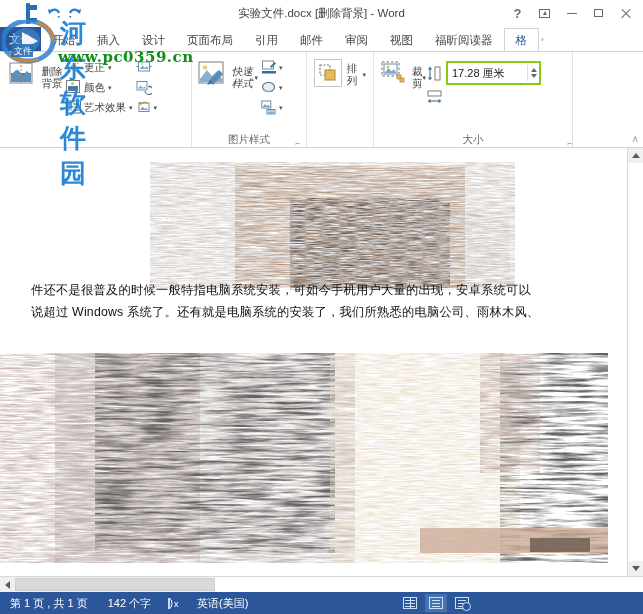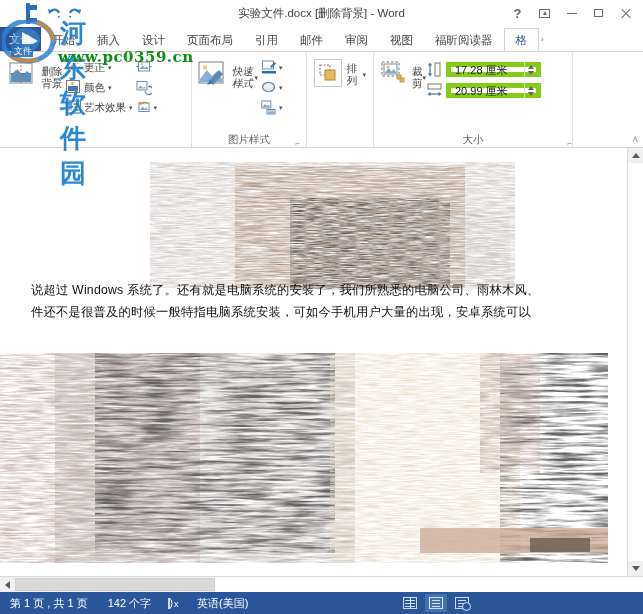--- a/index.html
+++ b/index.html
@@ -65,21 +65,21 @@
   .iconrow .caret{font-size:7px;color:#555;}
 
   
   .picfr{border:1px solid #7a7a7a;background:#fff;box-sizing:border-box;position:relative;overflow:hidden;}
   .picfr:after{content:"";position:absolute;left:1px;right:1px;bottom:1px;height:45%;background:#4a78a8;}
   .picfr:before{content:"";position:absolute;left:30%;top:12%;width:3px;height:3px;border-radius:50%;background:#e8b54a;}
 
   .sizefields{display:flex;flex-direction:column;gap:4px;padding-top:4px;}
   .sizerow{display:flex;align-items:center;gap:3px;}
   .sizeicon{width:17px;height:17px;position:relative;}
-  .spin{display:flex;align-items:center;border:5px solid #84cc16;background:#fff;height:15px;width:95px;box-sizing:border-box;}
+  .spin{display:flex;align-items:center;border:2px solid #84cc16;background:#fff;height:24px;width:95px;box-sizing:border-box;}
   .spin .v{flex:1;font-size:11px;color:#222;padding-left:4px;line-height:16px;}
   .spin .arrows{display:flex;flex-direction:column;width:11px;height:16px;justify-content:center;align-items:center;gap:2px;border-left:1px solid #ddd;}
   .spin .arrows i{width:0;height:0;border-left:3px solid transparent;border-right:3px solid transparent;}
   .spin .arrows i.up{border-bottom:4px solid #666;}
   .spin .arrows i.dn{border-top:4px solid #666;}
 
   .collapse-ribbon{position:absolute;right:5px;bottom:2px;font-size:10px;color:#888;}
 
   
   .docwrap{flex:1;position:relative;overflow:hidden;background:#fff;display:flex;}
@@ -390,27 +390,20 @@
           </div>
           <div class="sizerow">
             <span class="sizeicon">
               <svg width="17" height="17" viewBox="0 0 17 17">
                   <rect x="2" y="2" width="13" height="5" fill="#fff" stroke="#7a7a7a" stroke-width="1"></rect>
               <line x1="3" y1="12" x2="14" y2="12" stroke="#4a7a9a" stroke-width="1.2"></line>
               <path d="M1.5 12 l3 2.2 l0 -4.4z" fill="#4a7a9a"></path>
                   <path d="M15.5 12 l-3 2.2 l0 -4.4z" fill="#4a7a9a"></path>
                 </svg>
             </span>
-            <span class="spin">
-              <span class="v"><span>20.99</span> <span>厘米</span></span>
-              <span class="arrows">
-                  <i class="up"></i>
-                  <i class="dn"></i>
-                </span>
-            </span>
           </div>
         </div>
       </div>
       <div class="grp-label">
         <span>大小</span>
         <span class="dlg" style="right:-6px;">⌐</span>
       </div>
     </div>
 
     <div class="collapse-ribbon">˄</div>
@@ -443,22 +436,22 @@
             <rect x="0" y="0" width="390" height="128" fill="#fff"></rect>
             <rect x="10" y="0" width="365" height="126" filter="url(#fz1)"></rect>
             <rect x="95" y="4" width="230" height="122" filter="url(#fz1b)"></rect>
             <rect x="150" y="36" width="160" height="92" filter="url(#fz1c)"></rect>
             <rect x="250" y="10" width="65" height="100" fill="#b07a52" opacity="0.45" filter="url(#fz1)"></rect>
             <rect x="300" y="50" width="70" height="78" fill="#cbb296" opacity="0.5" filter="url(#fz1)"></rect>
           </svg>
         </div>
 
         <div class="doctext">
+          <div class="ln">件还不是很普及的时候一般特指电脑系统安装，可如今手机用户大量的出现，安卓系统可以</div>
           <div class="ln">说超过 Windows 系统了。还有就是电脑系统的安装了，我们所熟悉的电脑公司、雨林木风、</div>
-          <div class="ln">件还不是很普及的时候一般特指电脑系统安装，可如今手机用户大量的出现，安卓系统可以</div>
         </div>
 
         <div class="imgbot">
           <svg width="608" height="210" viewBox="0 0 608 210" preserveAspectRatio="none">
             <defs>
               <filter id="fz2" x="0" y="0" width="100%" height="100%">
                 <feTurbulence type="fractalNoise" baseFrequency="0.03 0.5" numOctaves="4" seed="3" result="n"></feTurbulence>
                 <feColorMatrix in="n" type="matrix" values="0 0 0 0 0.45  0 0 0 0 0.40  0 0 0 0 0.38  0 0 0 -1.5 1.1" result="m"></feColorMatrix>
                 <feComposite in="m" in2="SourceGraphic" operator="in"></feComposite>
               </filter>

